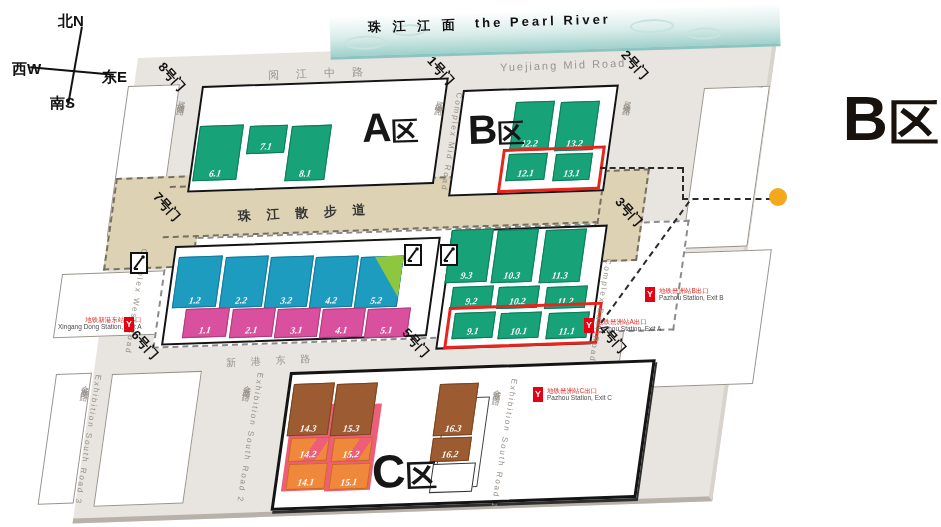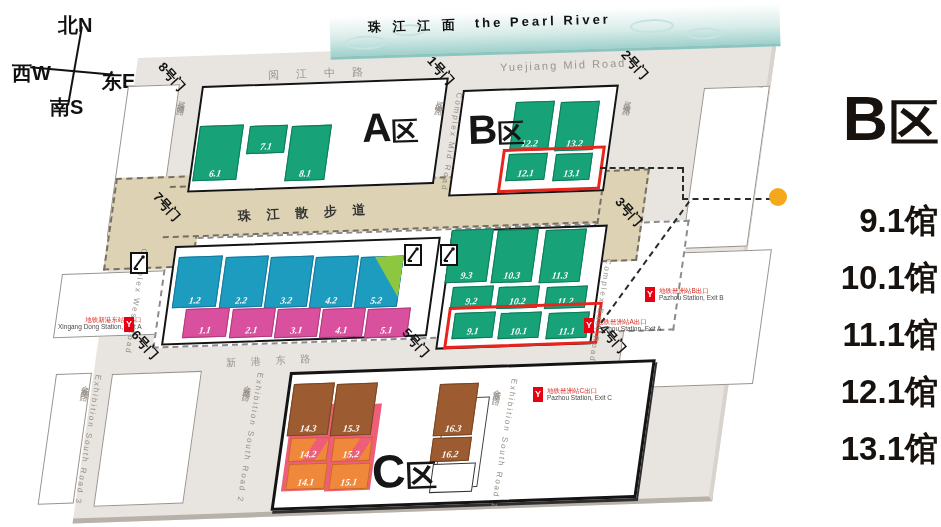--- a/index.html
+++ b/index.html
@@ -26,21 +26,21 @@
   .mx{line-height:1.15}
   .mx .cn{font-size:6.5px;color:#D6281E;white-space:nowrap}
   .mx .en{font-size:6.5px;color:#4A4A4A;white-space:nowrap}
   .redbox{border:3px solid #E8241C;transform:rotate(-2deg) skewX(-10deg);transform-origin:top left}
   .dash{border-top:2px dashed #2A2A2A}
   .dashv{border-left:2px dashed #2A2A2A}
   .legend-item{font-size:33px;font-weight:800;text-align:right;line-height:57px;color:#17120D;white-space:nowrap}
   #legend-title{font-size:50px;font-weight:800;text-align:right;color:#17120D;letter-spacing:1px}
   #legend-title::first-letter{font-size:1.25em}
   .ripple{position:absolute;border:2px solid #C6E3E0;border-radius:50%}
-  .compass-lab{font-size:20px;font-weight:bold;color:#111;white-space:nowrap}
+  .compass-lab{font-size:15px;font-weight:bold;color:#111;white-space:nowrap}
   .wk-label{font-weight:bold;font-size:13px;letter-spacing:6px;color:#333;transform:rotate(-3deg);white-space:nowrap}
 </style>
 </head>
 <body>
 
 <div id="stage">
 
   <div class="a sk" style="left:138px;top:58px;width:636px;height:458px;background:#E8E4DF;border-bottom:5px solid #B8B1A9;border-right:4px solid #D8D3CD"></div>
 
   <div class="a" style="left:330px;top:10px;width:450px;height:40px;transform:rotate(-1.7deg);background:linear-gradient(#ffffff,#D8ECE9 55%,#9FD1CC);border-bottom:3px solid #8CC4BF">
@@ -207,21 +207,14 @@
     <div class="en">Pazhou Station, Exit C</div>
   </div>
 
   <div class="a dash" style="left:600px;top:167px;width:83px"></div>
   <div class="a dashv" style="left:682px;top:167px;height:33px"></div>
   <div class="a dash" style="left:682px;top:198px;width:90px"></div>
   <div class="a dash" style="left:601px;top:322px;width:150px;transform:rotate(-54deg);transform-origin:left center"></div>
   <div class="a" style="left:769px;top:188px;width:18px;height:18px;border-radius:50%;background:#F5A81C"></div>
 
   <div class="a" id="legend-title" style="left:795px;top:82px;width:145px">B区</div>
-  <div class="a" style="left:780px;top:192px;width:158px">
-    <div class="legend-item">9.1馆</div>
-    <div class="legend-item">10.1馆</div>
-    <div class="legend-item">11.1馆</div>
-    <div class="legend-item">12.1馆</div>
-    <div class="legend-item">13.1馆</div>
-  </div>
 
 </div>
 
 </body></html>

